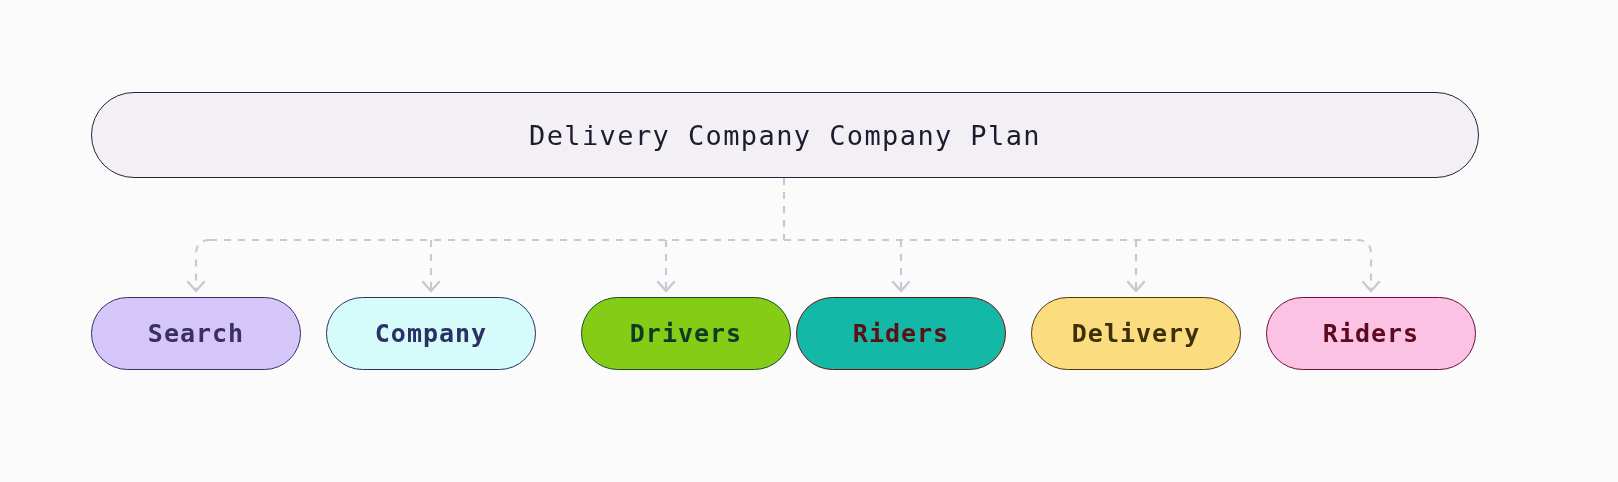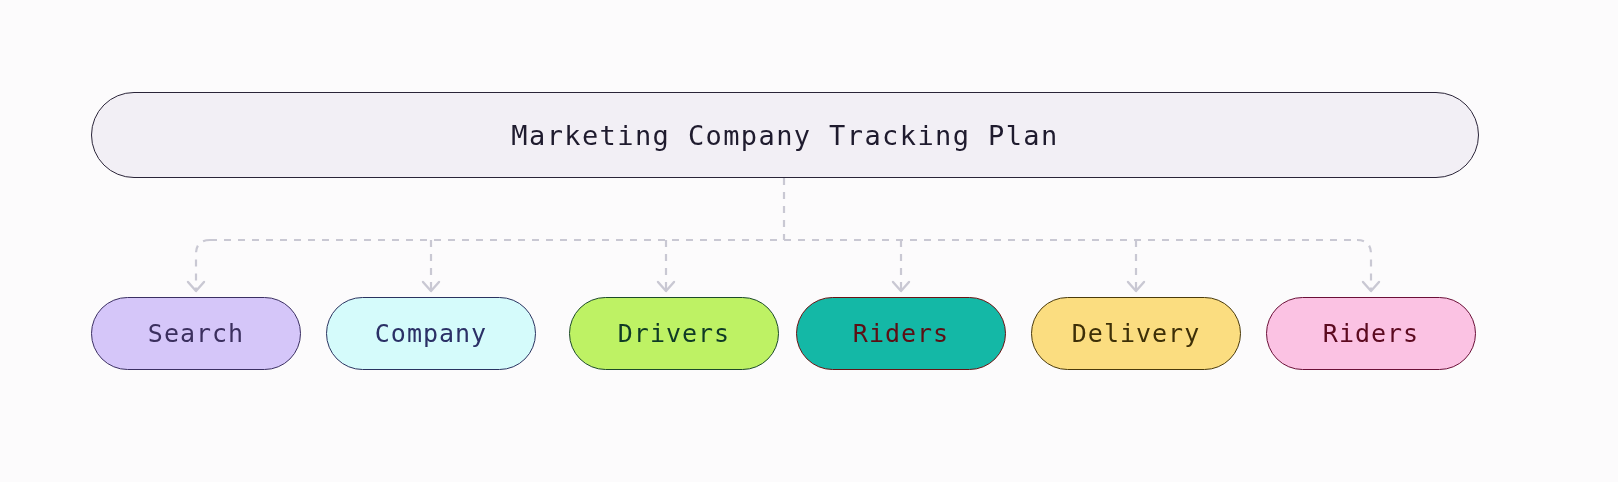--- a/index.html
+++ b/index.html
@@ -44,20 +44,21 @@
     border-radius: 43px;
     font-size: 27px;
     letter-spacing: 1.4px;
   }
   .leaf-node {
     top: 297px;
     height: 73px;
     border-radius: 37px;
     font-size: 25px;
     letter-spacing: 1.0px;
+    font-weight: bold;
   }
   .leaf-label, .root-label {
     display: block;
     line-height: 1;
   }
 </style>
 </head>
 <body>
 
 <div id="canvas">
@@ -77,31 +78,31 @@
         <path d="M 188 282 L 196 291 L 204 282"></path>
         <path d="M 423 282 L 431 291 L 439 282"></path>
         <path d="M 658 282 L 666 291 L 674 282"></path>
         <path d="M 893 282 L 901 291 L 909 282"></path>
         <path d="M 1128 282 L 1136 291 L 1144 282"></path>
         <path d="M 1363 282 L 1371 291 L 1379 282"></path>
       </g>
   </svg>
 
   <div class="node root-node" style="background: rgb(242, 239, 245); border-color: rgb(42, 36, 56); color: rgb(31, 27, 46); left: 91px; top: 92px; width: 1388px; height: 86px; border-radius: 43px;">
-    <span class="root-label">Marketing Company Tracking Plan</span>
+    <span class="root-label">Delivery Company Company Plan</span>
   </div>
 
   <div id="leaf-layer">
       <div class="node leaf-node" style="left: 91px; width: 210px; background: rgb(213, 198, 249); border-color: rgb(59, 47, 99); color: rgb(59, 47, 94);">
         <span class="leaf-label">Search</span>
       </div>
       <div class="node leaf-node" style="left: 326px; width: 210px; background: rgb(213, 251, 251); border-color: rgb(42, 51, 96); color: rgb(43, 48, 102);">
         <span class="leaf-label">Company</span>
       </div>
-      <div class="node leaf-node" style="left: 569px; width: 210px; background: #bef264; border-color: rgb(28, 74, 42); color: rgb(15, 58, 38); align-items: center;">
+      <div class="node leaf-node" style="left: 581px; width: 210px; background: #84cc16; border-color: rgb(28, 74, 42); color: rgb(15, 58, 38); align-items: center;">
         <span class="leaf-label">Drivers</span>
       </div>
       <div class="node leaf-node" style="left: 796px; width: 210px; background: #14b8a6; border-color: rgb(107, 20, 20); color: rgb(92, 15, 20);">
         <span class="leaf-label">Riders</span>
       </div>
       <div class="node leaf-node" style="left: 1031px; width: 210px; background: rgb(251, 221, 128); border-color: rgb(74, 58, 11); color: rgb(61, 47, 7);">
         <span class="leaf-label">Delivery</span>
       </div>
       <div class="node leaf-node" style="left: 1266px; width: 210px; background: rgb(251, 194, 227); border-color: rgb(107, 16, 56); color: rgb(92, 10, 32);">
         <span class="leaf-label">Riders</span>

